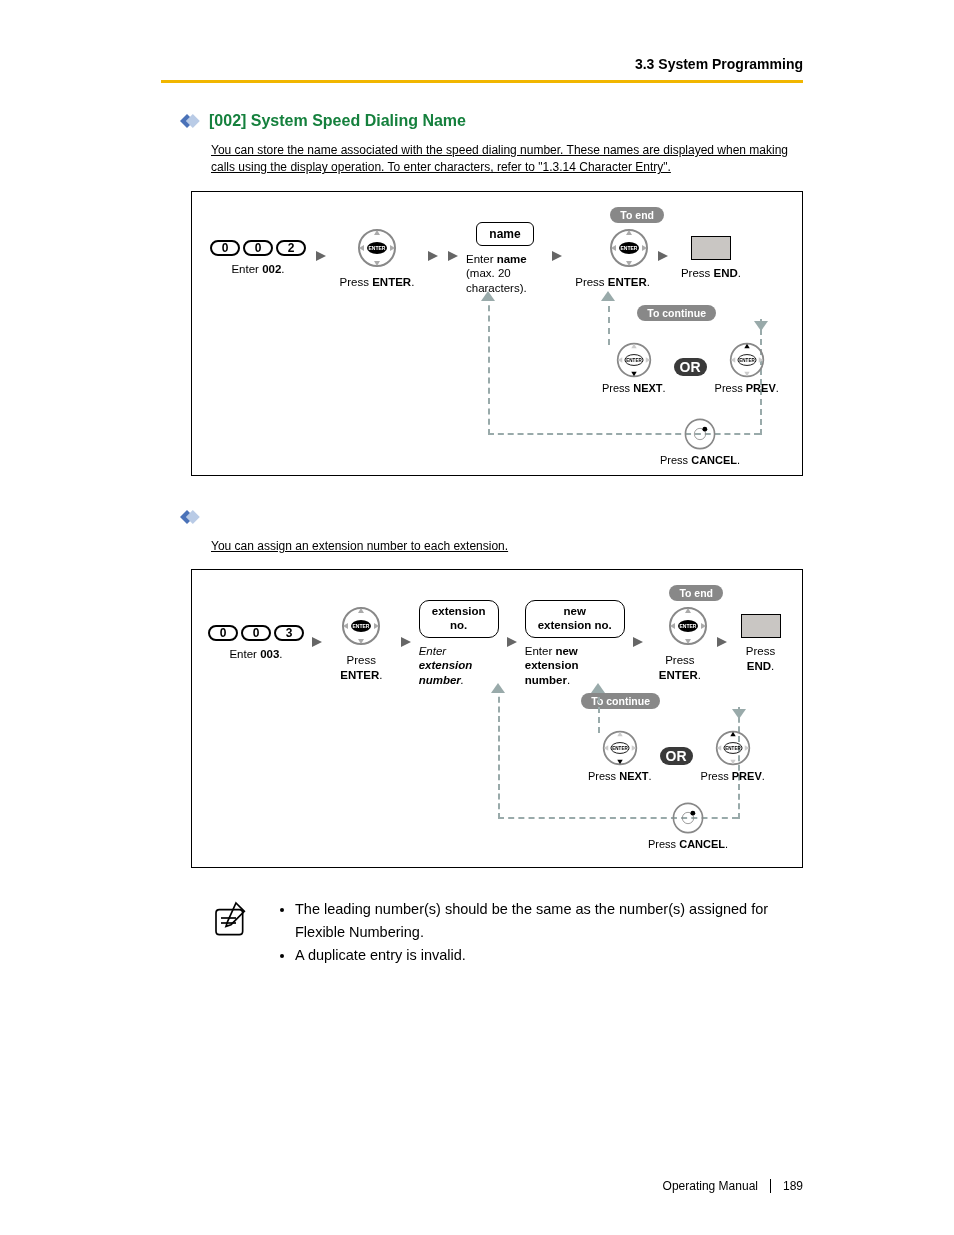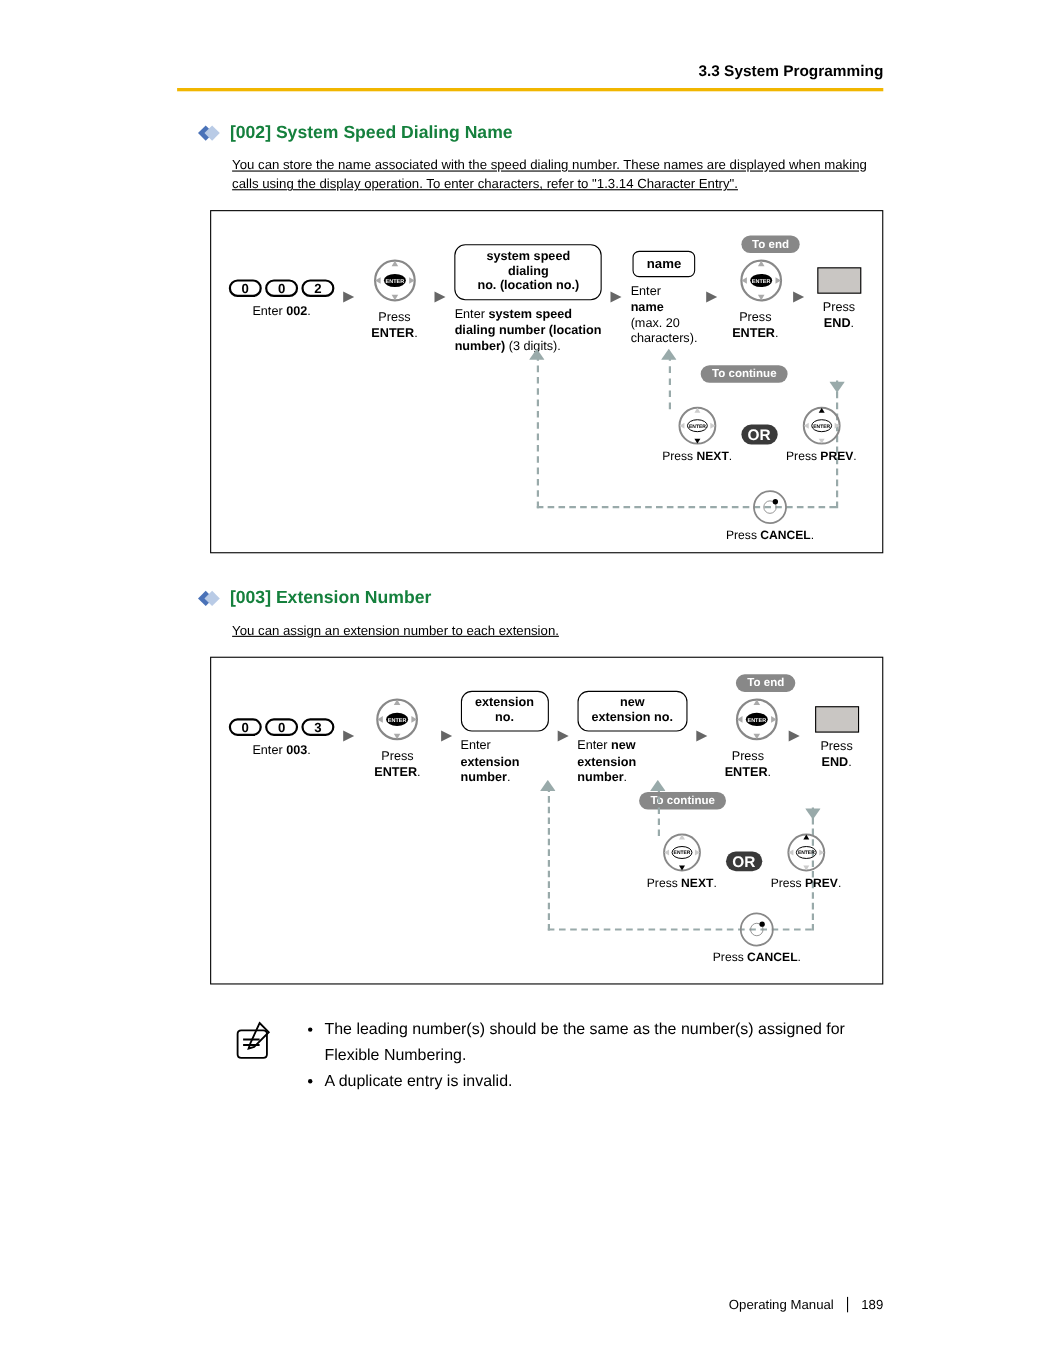--- a/index.html
+++ b/index.html
@@ -93,27 +93,20 @@
               <polygon points="21,39 18,34 24,34" fill="#aaa"></polygon>
               <polygon points="3,21 8,18 8,24" fill="#aaa"></polygon>
               <polygon points="39,21 34,18 34,24" fill="#aaa"></polygon>
             </svg>
           <span class="caption"><span>Press </span><b>ENTER</b><span>.</span></span>
         </div>
         <span><svg width="14" height="14">
               <polygon points="2,2 12,7 2,12" fill="#666"></polygon>
             </svg></span>
 
-        <div class="step" style="width:140px">
-          <div class="rounded-box" style="width:134px">
-            <div>system speed dialing</div>
-            <div>no. (location no.)</div>
-          </div>
-          <span class="caption" style="max-width:140px; text-align:left;"><span>Enter </span><b>system speed dialing number (location number)</b><span> (3 digits).</span></span>
-        </div>
         <span><svg width="14" height="14">
               <polygon points="2,2 12,7 2,12" fill="#666"></polygon>
             </svg></span>
 
         <div class="step" style="width:78px">
           <div class="name-box">name</div>
           <span class="caption" style="text-align:left;"><span>Enter </span><b>name</b><span> (max. 20 characters).</span></span>
         </div>
         <span><svg width="14" height="14">
               <polygon points="2,2 12,7 2,12" fill="#666"></polygon>
@@ -201,21 +194,20 @@
 
     <div class="heading-row">
       <span class="diamond-icon">
         <svg width="28" height="22" viewBox="0 0 48 36">
             <g>
               <polygon points="12,18 24,6 36,18 24,30" fill="#4a72b8"></polygon>
               <polygon points="22,18 34,6 46,18 34,30" fill="#b9cbe6"></polygon>
             </g>
           </svg>
       </span>
-      <h2 class="heading" style="margin:0">[003] Extension Number</h2>
     </div>
     <p class="para">You can assign an extension number to each extension.</p>
 
     <div class="diagram-box">
       <div class="flow-row" style="align-items:center; margin-top:16px;">
         <div class="step" style="width:100px">
           <span class="keyrow">
             <span class="key">0</span>
             <span class="key">0</span>
             <span class="key">3</span>
@@ -235,21 +227,21 @@
               <polygon points="3,21 8,18 8,24" fill="#aaa"></polygon>
               <polygon points="39,21 34,18 34,24" fill="#aaa"></polygon>
             </svg>
           <span class="caption"><span>Press </span><b>ENTER</b><span>.</span></span>
         </div>
         <span><svg width="14" height="14">
               <polygon points="2,2 12,7 2,12" fill="#666"></polygon>
             </svg></span>
         <div class="step" style="width:110px">
           <div class="rounded-box">extension no.</div>
-          <span class="caption" style="text-align:left;"><span>Enter </span><b>extension number</b><span>.</span></span>
+          <span class="caption" style="text-align:left;font-style:italic;"><span>Enter </span><b>extension number</b><span>.</span></span>
         </div>
         <span><svg width="14" height="14">
               <polygon points="2,2 12,7 2,12" fill="#666"></polygon>
             </svg></span>
         <div class="step" style="width:106px">
           <div class="rounded-box" style="width:100px">
             <div>new</div>
             <div>extension no.</div>
           </div>
           <span class="caption" style="text-align:left;"><span>Enter </span><b>new extension number</b><span>.</span></span>

